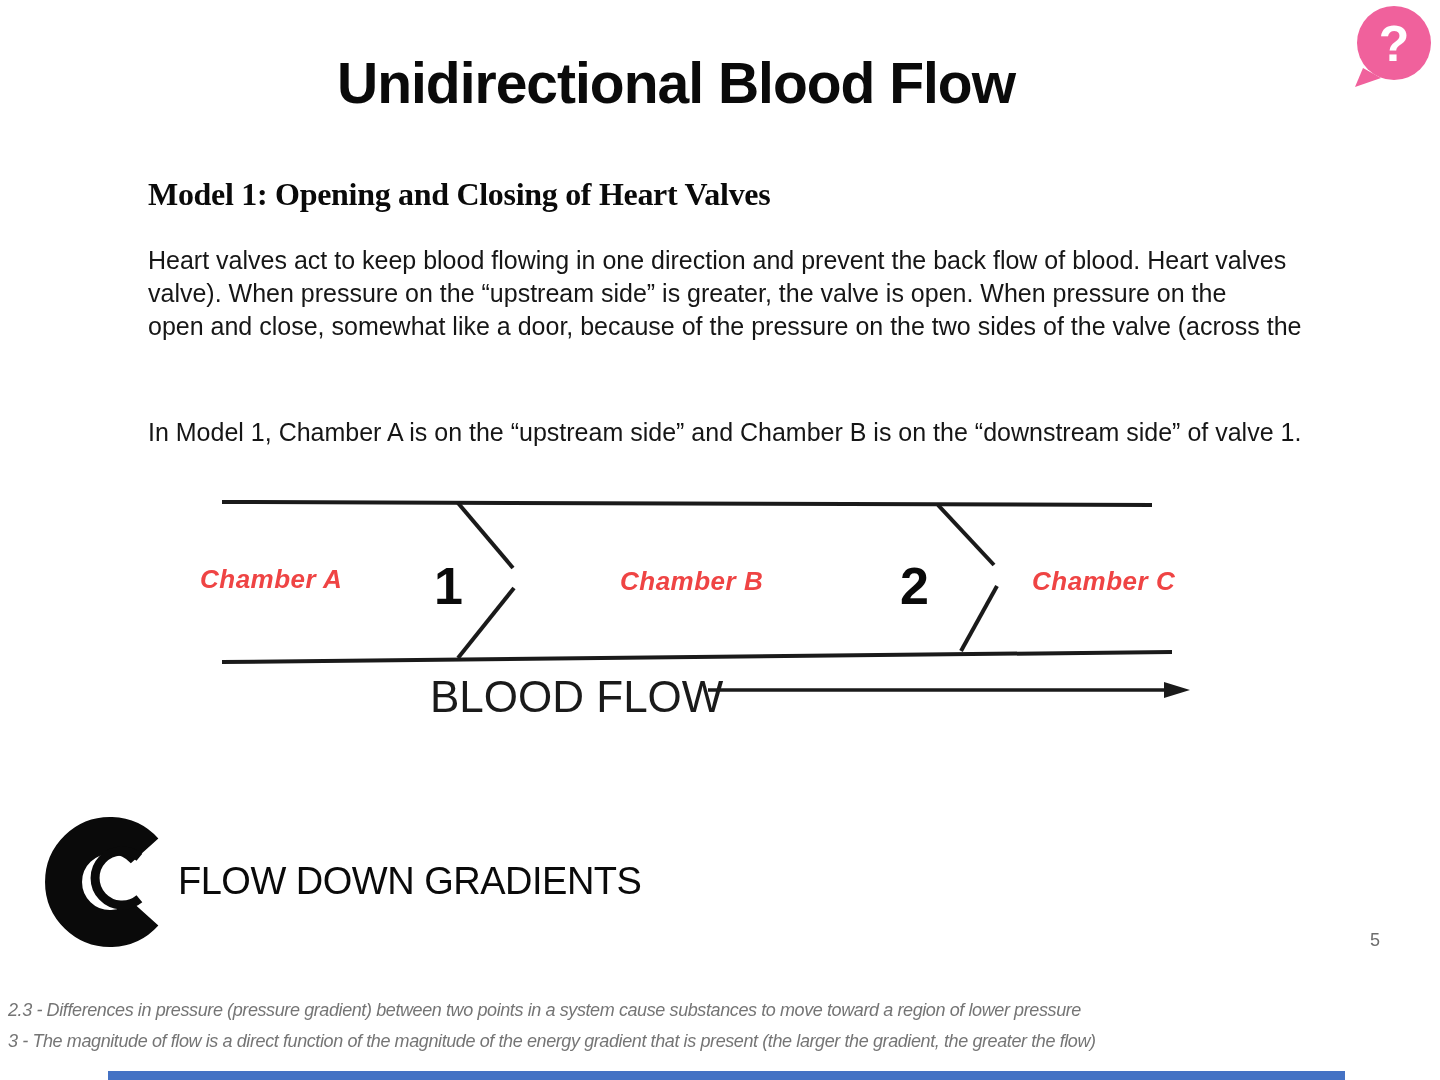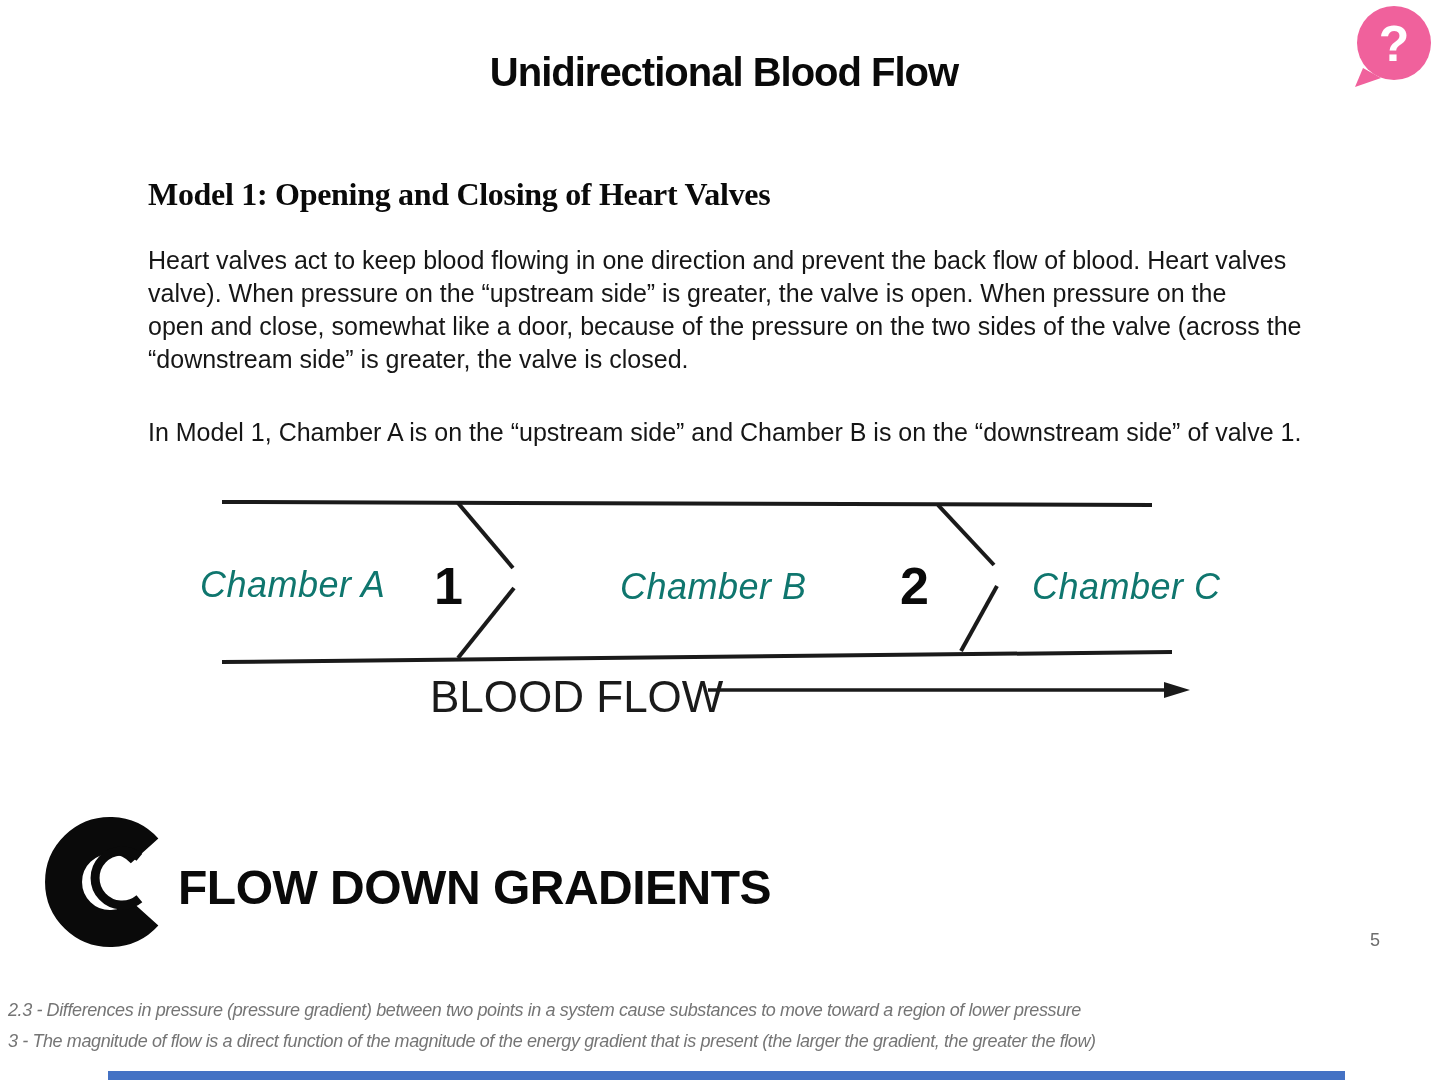--- a/index.html
+++ b/index.html
@@ -4,21 +4,21 @@
 <style>
   html,body{margin:0;padding:0;}
   body{
     width:1440px;height:1080px;position:relative;background:#ffffff;
     font-family:"Liberation Sans",sans-serif;overflow:hidden;color:#111;
   }
   .abs{position:absolute;}
 
   .page-title{
     left:0;top:50px;width:1352px;text-align:center;
-    font-size:40px;font-weight:bold;color:#0a0a0a;letter-spacing:-1px;padding-left:48px;
+    font-size:57px;font-weight:bold;color:#0a0a0a;letter-spacing:-1px;
   }
 
   .help-bubble{left:1350px;top:5px;width:90px;height:85px;cursor:pointer;}
   .help-bubble svg{position:absolute;left:0;top:0;}
   .help-q{
     position:absolute;left:0;top:10px;width:88px;text-align:center;
     font-size:50px;font-weight:bold;color:#ffffff;
   }
 
   .model-heading{
@@ -28,38 +28,38 @@
   }
 
   .para{left:148px;color:#161616;font-size:25px;line-height:33px;}
   .para .pline{white-space:nowrap;}
   .para1{top:244px;}
   .para2{top:416px;white-space:nowrap;}
 
   .diagram{left:200px;top:480px;width:1010px;height:245px;}
   .diagram svg{position:absolute;left:0;top:0;}
   .chamber-label{
-    position:absolute;font-size:36px;font-weight:normal;font-style:italic;
-    color:#0f766e;white-space:nowrap;letter-spacing:0.5px;
+    position:absolute;font-size:26px;font-weight:bold;font-style:italic;
+    color:#ef4444;white-space:nowrap;letter-spacing:0.5px;
   }
   .valve-number{
     position:absolute;font-size:52px;font-weight:bold;color:#0a0a0a;
     font-style:normal;
   }
   .flow-label{
     position:absolute;left:206px;top:672px;font-size:44px;color:#1a1a1a;
     letter-spacing:0px;white-space:nowrap;
   }
   
   .diagram .flow-label{left:206px;top:192px;margin-left:24px;}
 
   .logo{left:40px;top:808px;width:640px;height:150px;}
   .logo svg{position:absolute;left:0;top:0;}
   .logo-text{
-    position:absolute;left:138px;top:52px;font-size:48px;font-weight:bold;
+    position:absolute;left:138px;top:52px;font-size:38px;font-weight:normal;
     color:#0a0a0a;letter-spacing:-0.5px;white-space:nowrap;
   }
 
   .page-number{left:1360px;top:930px;width:30px;text-align:center;
     font-size:18px;color:#6d6d6d;}
 
   .footer{left:8px;top:995px;font-style:italic;color:#757575;
     font-size:18px;line-height:30.5px;}
   .footer .fline{white-space:nowrap;letter-spacing:-0.4px;}
 
@@ -77,21 +77,20 @@
   </svg>
   <div class="help-q">?</div>
 </div>
 
 <div class="abs model-heading">Model 1: Opening and Closing of Heart Valves</div>
 
 <div class="abs para para1">
   <div class="pline">Heart valves act to keep blood flowing in one direction and prevent the back flow of blood. Heart valves</div>
   <div class="pline">valve). When pressure on the “upstream side” is greater, the valve is open. When pressure on the</div>
   <div class="pline">open and close, somewhat like a door, because of the pressure on the two sides of the valve (across the</div>
-  <div class="pline">“downstream side” is greater, the valve is closed.</div>
 </div>
 
 <div class="abs para para2">In Model 1, Chamber A is on the “upstream side” and Chamber B is on the “downstream side” of valve 1.</div>
 
 <div class="abs diagram">
   <svg width="1010" height="245" viewBox="0 0 1010 245">
 
     <line x1="22" y1="22" x2="952" y2="25" stroke="#1a1a1a" stroke-width="4"></line>
     <line x1="22" y1="182" x2="972" y2="172" stroke="#1a1a1a" stroke-width="4"></line>
 

